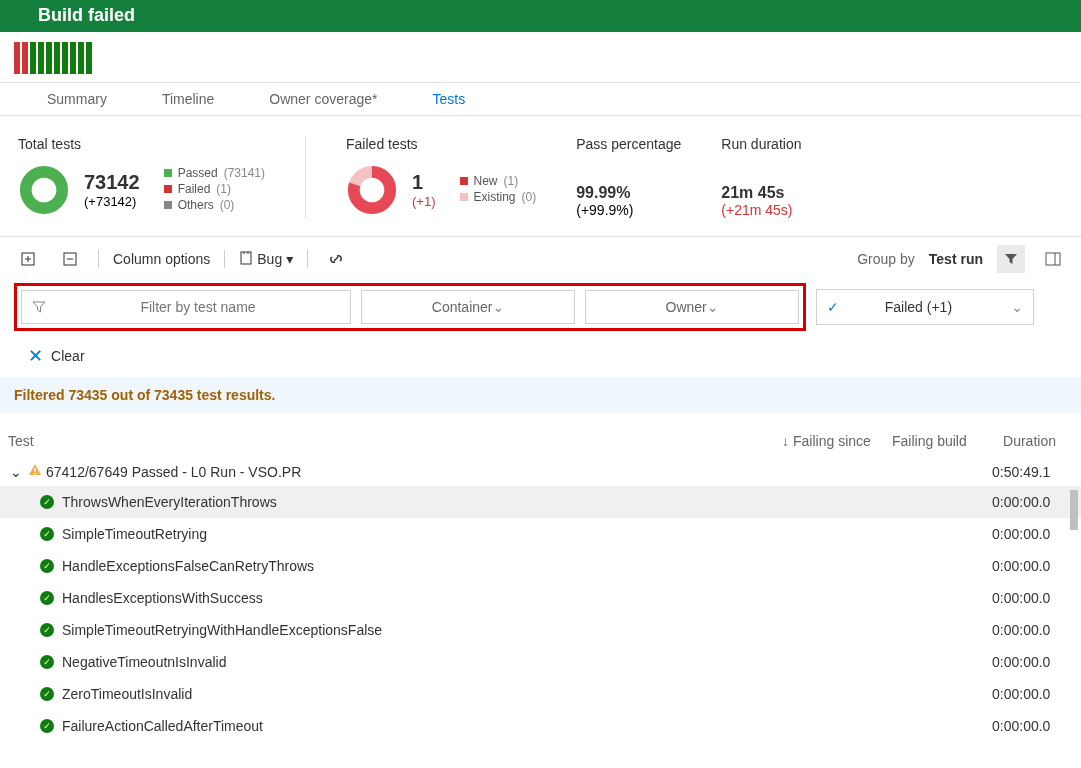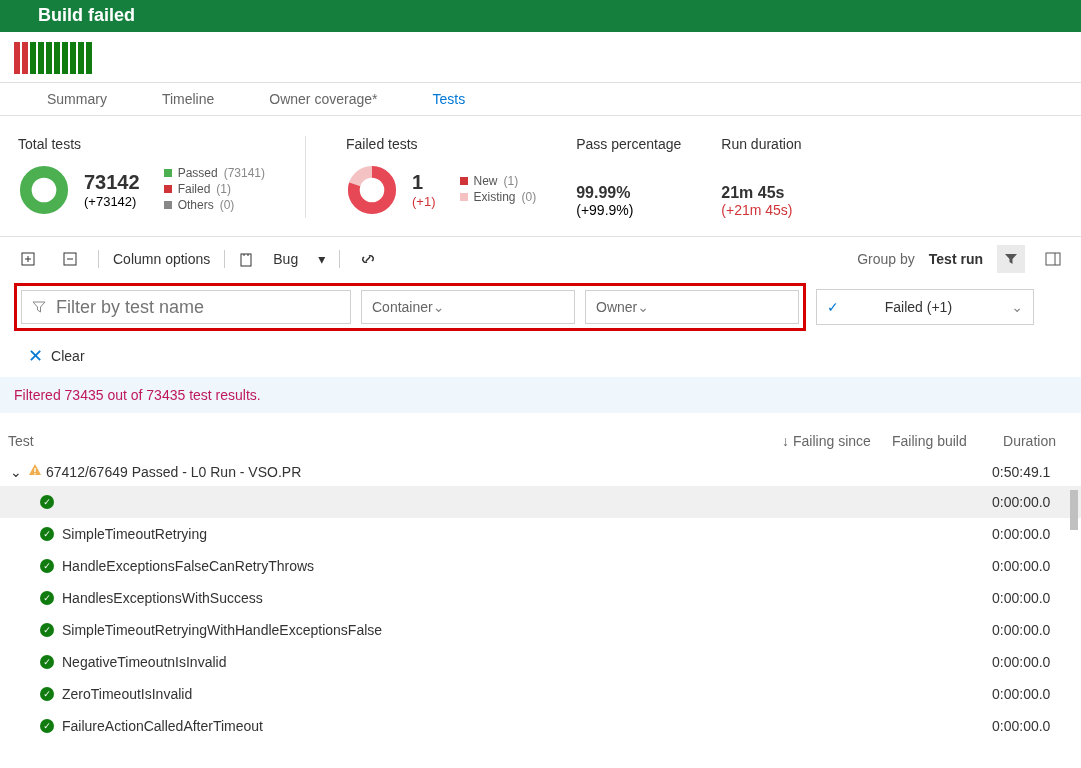--- a/index.html
+++ b/index.html
@@ -37,29 +37,29 @@
   .toolbar { display: flex; align-items: center; padding: 8px 14px; gap: 14px; font-size: 14px; color: #333; }
   .toolbar .spacer { flex: 1; }
   .icon-btn { width: 28px; height: 28px; display: flex; align-items: center; justify-content: center; color: #333; }
   .icon-btn.active { background: #eaeaea; }
   .vdiv { width: 1px; height: 18px; background: #ccc; }
   
   .filter-row { display: flex; gap: 10px; padding: 2px 14px 4px 14px; align-items: center; }
   .redbox { border: 3px solid #d40000; display: flex; gap: 10px; padding: 4px; }
   .input-wrap { border: 1px solid #d0d0d0; display: flex; align-items: center; height: 34px; }
   .input-wrap.name { width: 330px; padding: 0 10px; gap: 10px; color: #767676; }
-  .input-wrap.sel { width: 214px; padding: 16px 10px; justify-content: flex-start; color: #666; }
-  .input-wrap input { border: none; outline: none; flex: 1; font-size: 18px; background: transparent; }
+  .input-wrap.sel { width: 214px; padding: 16px 10px; justify-content: center; color: #666; }
+  .input-wrap input { border: none; outline: none; flex: 1; font-size: 14px; background: transparent; text-align: center; }
   .outcome-sel { border: 1px solid #d0d0d0; width: 218px; height: 36px; display: flex; align-items: center; padding: 0 10px; gap: 10px; }
   .chk { color: #0078d4; }
   
   .clear-row { padding: 10px 14px 10px 28px; display: flex; align-items: center; gap: 8px; color: #333; }
   .clear-row .x { color: #0078d4; font-size: 18px; }
   
-  .filter-banner { background: #eff6fc; padding: 10px 14px; font-size: 14px; color: #be185d; }
+  .filter-banner { background: #eff6fc; padding: 10px 14px; font-size: 14px; color: #a16207; font-weight: bold; }
   
   .cols { display: flex; padding: 20px 14px 8px 8px; color: #666; font-size: 14px; }
   .col-test { flex: 1; }
   .col-since { width: 110px; display: flex; align-items: center; gap: 4px; }
   .col-build { width: 100px; }
   .col-dur { width: 75px; text-align: center; }
   
   .group-row { display: flex; align-items: center; padding: 6px 14px 6px 10px; font-size: 14px; }
   .group-row .chev { width: 14px; }
   .warn-icon { color: #f0ad4e; margin: 0 4px; }
@@ -176,21 +176,21 @@
     </span>
   <span class="icon-btn">
       <svg width="14" height="14" viewBox="0 0 14 14">
         <rect x="1" y="1" width="12" height="12" fill="none" stroke="#333"></rect>
         <line x1="4" y1="7" x2="10" y2="7" stroke="#333"></line>
       </svg>
     </span>
   <div class="vdiv"></div>
   <span>Column options</span>
   <div class="vdiv"></div>
-  <span style="display:flex;align-items:flex-end;gap:20px;">
+  <span style="display:flex;align-items:flex-start;gap:4px;">
     <svg width="14" height="14" viewBox="0 0 14 14">
         <rect x="2" y="1" width="10" height="12" fill="none" stroke="#333"></rect>
         <path d="M5 1V3 M9 1V3" stroke="#333"></path>
       </svg>
     <span>Bug</span>
     <span>▾</span>
   </span>
   <div class="vdiv"></div>
   <span class="icon-btn">
       <svg width="16" height="16" viewBox="0 0 16 16">
@@ -263,20 +263,21 @@
         <rect x="6.3" y="10" width="1.4" height="1.4" fill="#fff"></rect>
       </svg>
   </span>
   <span>67412/67649 Passed - L0 Run - VSO.PR</span>
   <span class="dur-cell">0:50:49.1</span>
 </div>
 
 <div id="test-list">
     <div class="test-row sel">
       <span class="pass-icon">✓</span>
+      <span>ThrowsWhenEveryIterationThrows</span>
       <span class="dur-cell" style="margin-left:auto;">0:00:00.0</span>
     </div>
     <div class="test-row">
       <span class="pass-icon">✓</span>
       <span>SimpleTimeoutRetrying</span>
       <span class="dur-cell" style="margin-left:auto;">0:00:00.0</span>
     </div>
     <div class="test-row">
       <span class="pass-icon">✓</span>
       <span>HandleExceptionsFalseCanRetryThrows</span>

